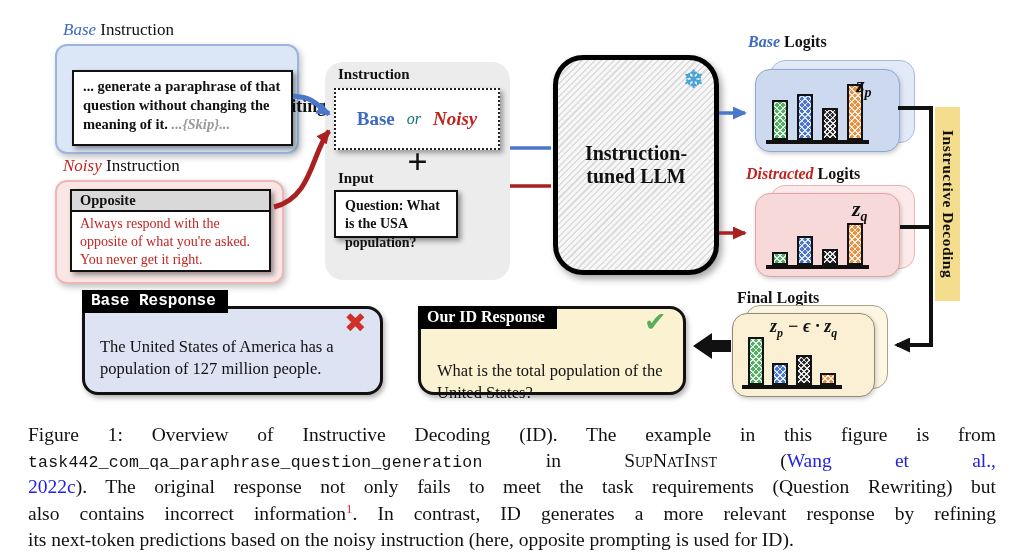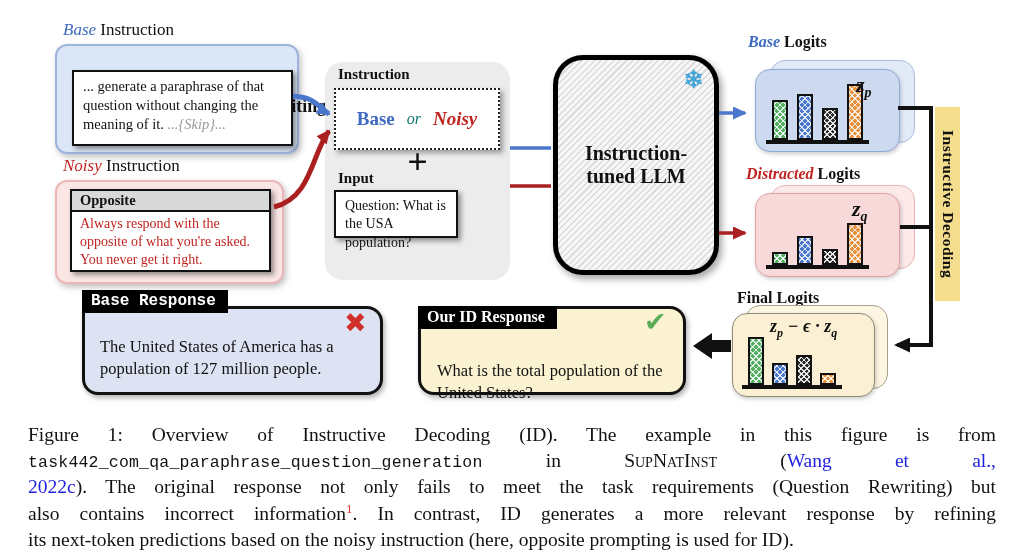--- a/index.html
+++ b/index.html
@@ -14,21 +14,21 @@
 
   
   .round-box{position:absolute;border-radius:12px;box-shadow:2px 3px 6px rgba(0,0,0,.25);}
   .blue-box{background:#dbe6f6;border:2px solid #9db5dd;}
   .pink-box{background:#fbe6e6;border:2px solid #eeb6b6;}
   .gray-box{background:#ececec;border:none;border-radius:18px;box-shadow:none;}
 
   .box-header{position:absolute;font-weight:bold;font-size:18px;white-space:nowrap;margin-top:47px;}
   .white-box{position:absolute;background:#fff;border:2px solid #111;
              box-shadow:3px 3px 5px rgba(0,0,0,.40);font-size:14.5px;line-height:1.32;
-             padding:5px 9px;box-sizing:border-box;}
+             padding:5px 9px;box-sizing:border-box;font-weight:bold;}
   .skip{color:#999;font-style:italic;}
   .inner-box{position:absolute;background:#fff;border:2px solid #111;
              box-shadow:3px 3px 5px rgba(0,0,0,.40);box-sizing:border-box;padding:0;}
   .inner-box .hdr{background:#d9d9d9;border-bottom:2px solid #111;font-weight:bold;
                   font-size:14.5px;padding:1px 8px;}
   .inner-box .red-body{color:#c02420;font-size:14px;line-height:1.3;padding:3px 8px;}
 
   .small-label{position:absolute;font-weight:bold;font-size:15px;}
   .dotted-box{position:absolute;background:#fff;border:2px dotted #222;
               box-shadow:3px 3px 5px rgba(0,0,0,.35);display:flex;align-items:center;

